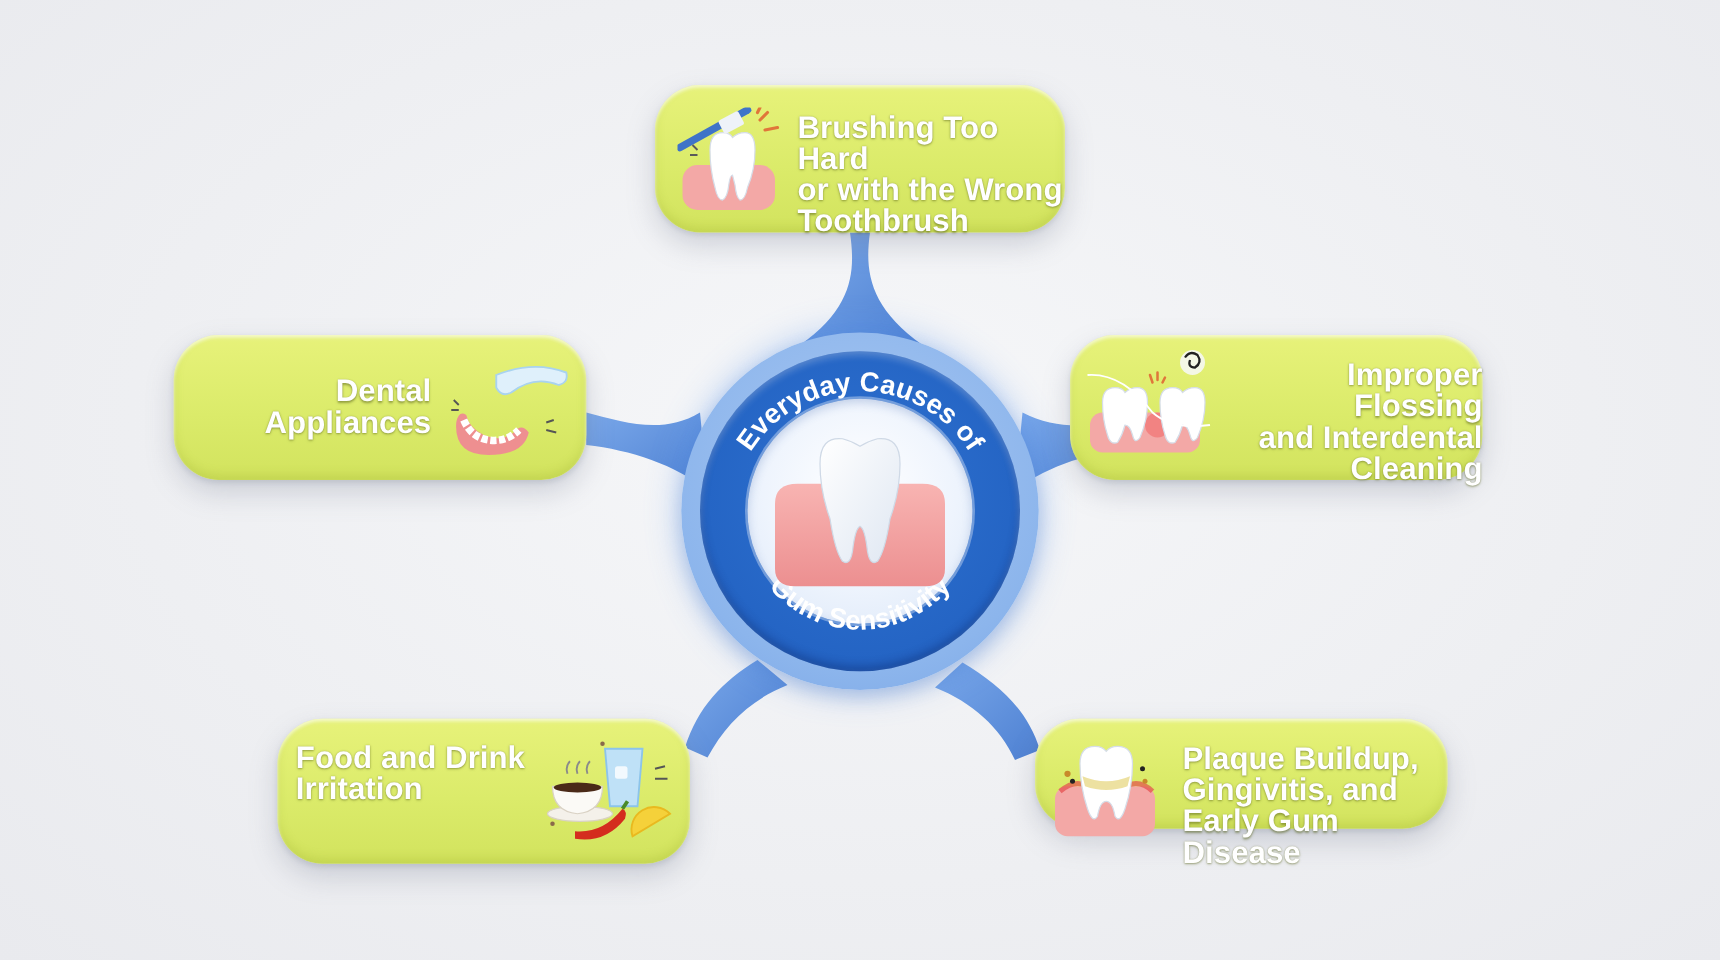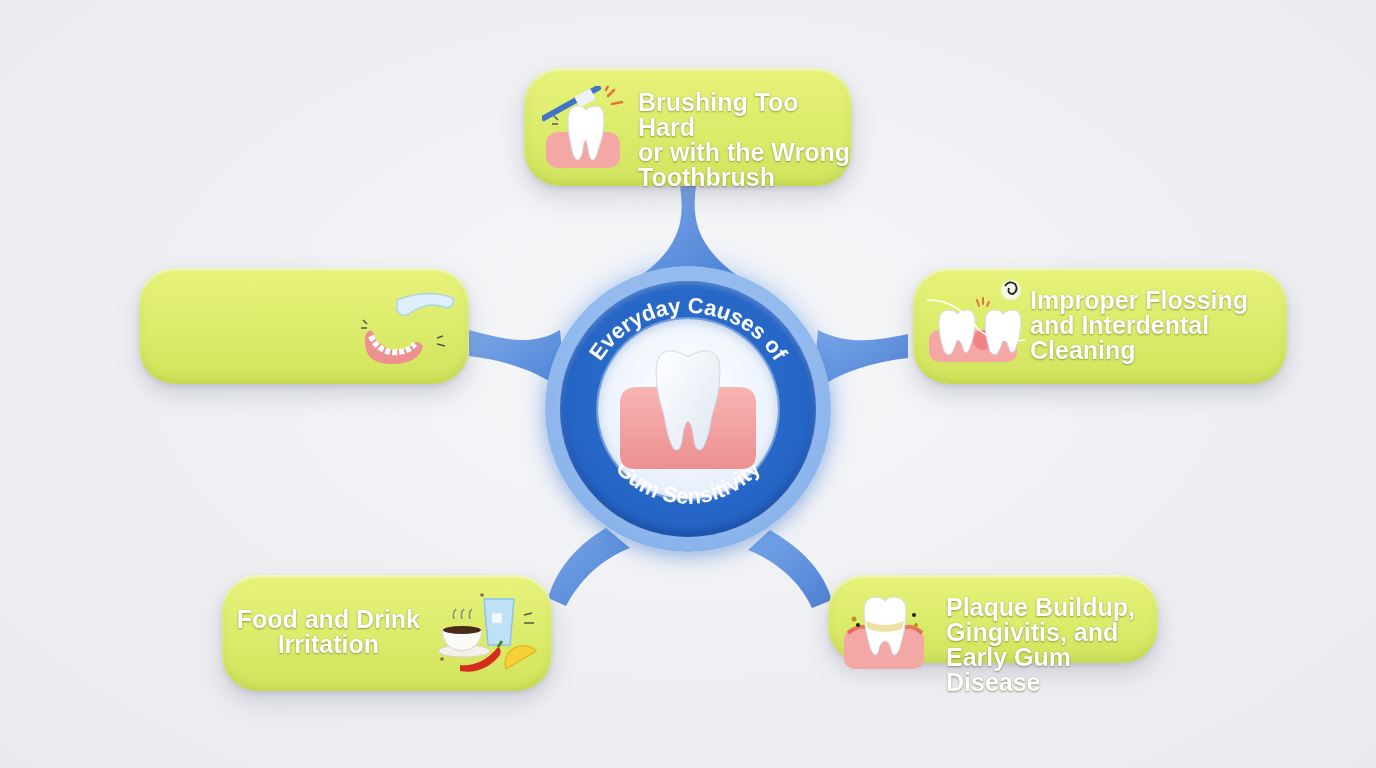--- a/index.html
+++ b/index.html
@@ -29,28 +29,28 @@
     font-weight: 700;
     font-size: 25px;
     line-height: 25px;
     text-shadow: 0 1px 2px rgba(90,100,30,0.55), 0 0 1px rgba(90,100,30,0.4);
     white-space: pre-line;
   }
   .card .icon { position: absolute; }
 
   #card-top    { left: 524px; top: 68px;  width: 328px; height: 118px; }
   #card-left   { left: 139px; top: 268px; width: 330px; height: 116px; }
-  #card-right  { left: 913px; top: 268px; width: 374px; height: 116px; }
+  #card-right  { left: 856px; top: 268px; width: 330px; height: 116px; text-align: right; }
   #card-bl     { left: 222px; top: 575px; width: 330px; height: 116px; }
   #card-br     { left: 828px; top: 575px; width: 330px; height: 88px; }
 
   #card-top .card-label   { position: absolute; left: 114px; top: 22px; }
   #card-left .card-label  { position: absolute; right: 124px; top: 33px; text-align: right; }
   #card-right .card-label { position: absolute; left: 117px; top: 20px; }
-  #card-bl .card-label    { position: absolute; right: 132px; top: 32px; text-align: center; }
+  #card-bl .card-label    { position: absolute; right: 132px; top: 19px; text-align: left; }
   #card-br .card-label    { position: absolute; left: 118px; top: 20px; }
 
   .hub {
     position: absolute;
     left: 545px; top: 266px; width: 286px; height: 286px;
     border-radius: 50%;
     background: radial-gradient(circle at 50% 40%, #a9c8f2 0%, #8cb5ec 70%, #7aa6e6 100%);
     box-shadow: 0 0 28px rgba(90,150,240,0.45), 0 6px 14px rgba(60,100,170,0.25);
   }
   .hub-ring {
@@ -138,20 +138,22 @@
       <rect x="34" y="6" width="18" height="12" rx="2" fill="#eef2f8" transform="rotate(-28 43 12)"></rect>
       <path d="M66,10 L72,4 M70,18 L80,16 M64,4 L66,0" stroke="#e0763a" stroke-width="2.5" stroke-linecap="round"></path>
       <path d="M12,30 L16,34 M10,38 L16,38" stroke="#5a5a5a" stroke-width="1.5"></path>
     </svg>
     <span class="card-label">Brushing Too Hard
 or with the Wrong
 Toothbrush</span>
   </div>
 
   <div class="card" id="card-left">
+    <span class="card-label">Dental
+Appliances</span>
     <svg class="icon" style="left:218px;top:20px;width:100px;height:80px;" viewBox="0 0 100 80">
       <path d="M40,12 Q70,0 96,10 Q98,18 90,20 Q70,12 52,26 Q44,30 40,22 Z" fill="#dff0fb" stroke="#a9d3ef" stroke-width="1.5"></path>
       <path d="M8,50 Q6,76 34,76 Q62,76 66,58 Q60,50 54,58 Q44,66 30,60 Q18,54 16,44 Q10,40 8,50 Z" fill="#ee8f90"></path>
       <path d="M14,48 Q20,62 34,64 Q48,66 58,56" fill="none" stroke="#ffffff" stroke-width="6" stroke-dasharray="5 2"></path>
       <path d="M6,32 L10,36 M4,40 L10,40 M80,50 L86,48 M80,56 L88,58" stroke="#555" stroke-width="1.5"></path>
     </svg>
   </div>
 
   <div class="card" id="card-right">
     <svg class="icon" style="left:12px;top:10px;width:104px;height:88px;" viewBox="0 0 104 88">

